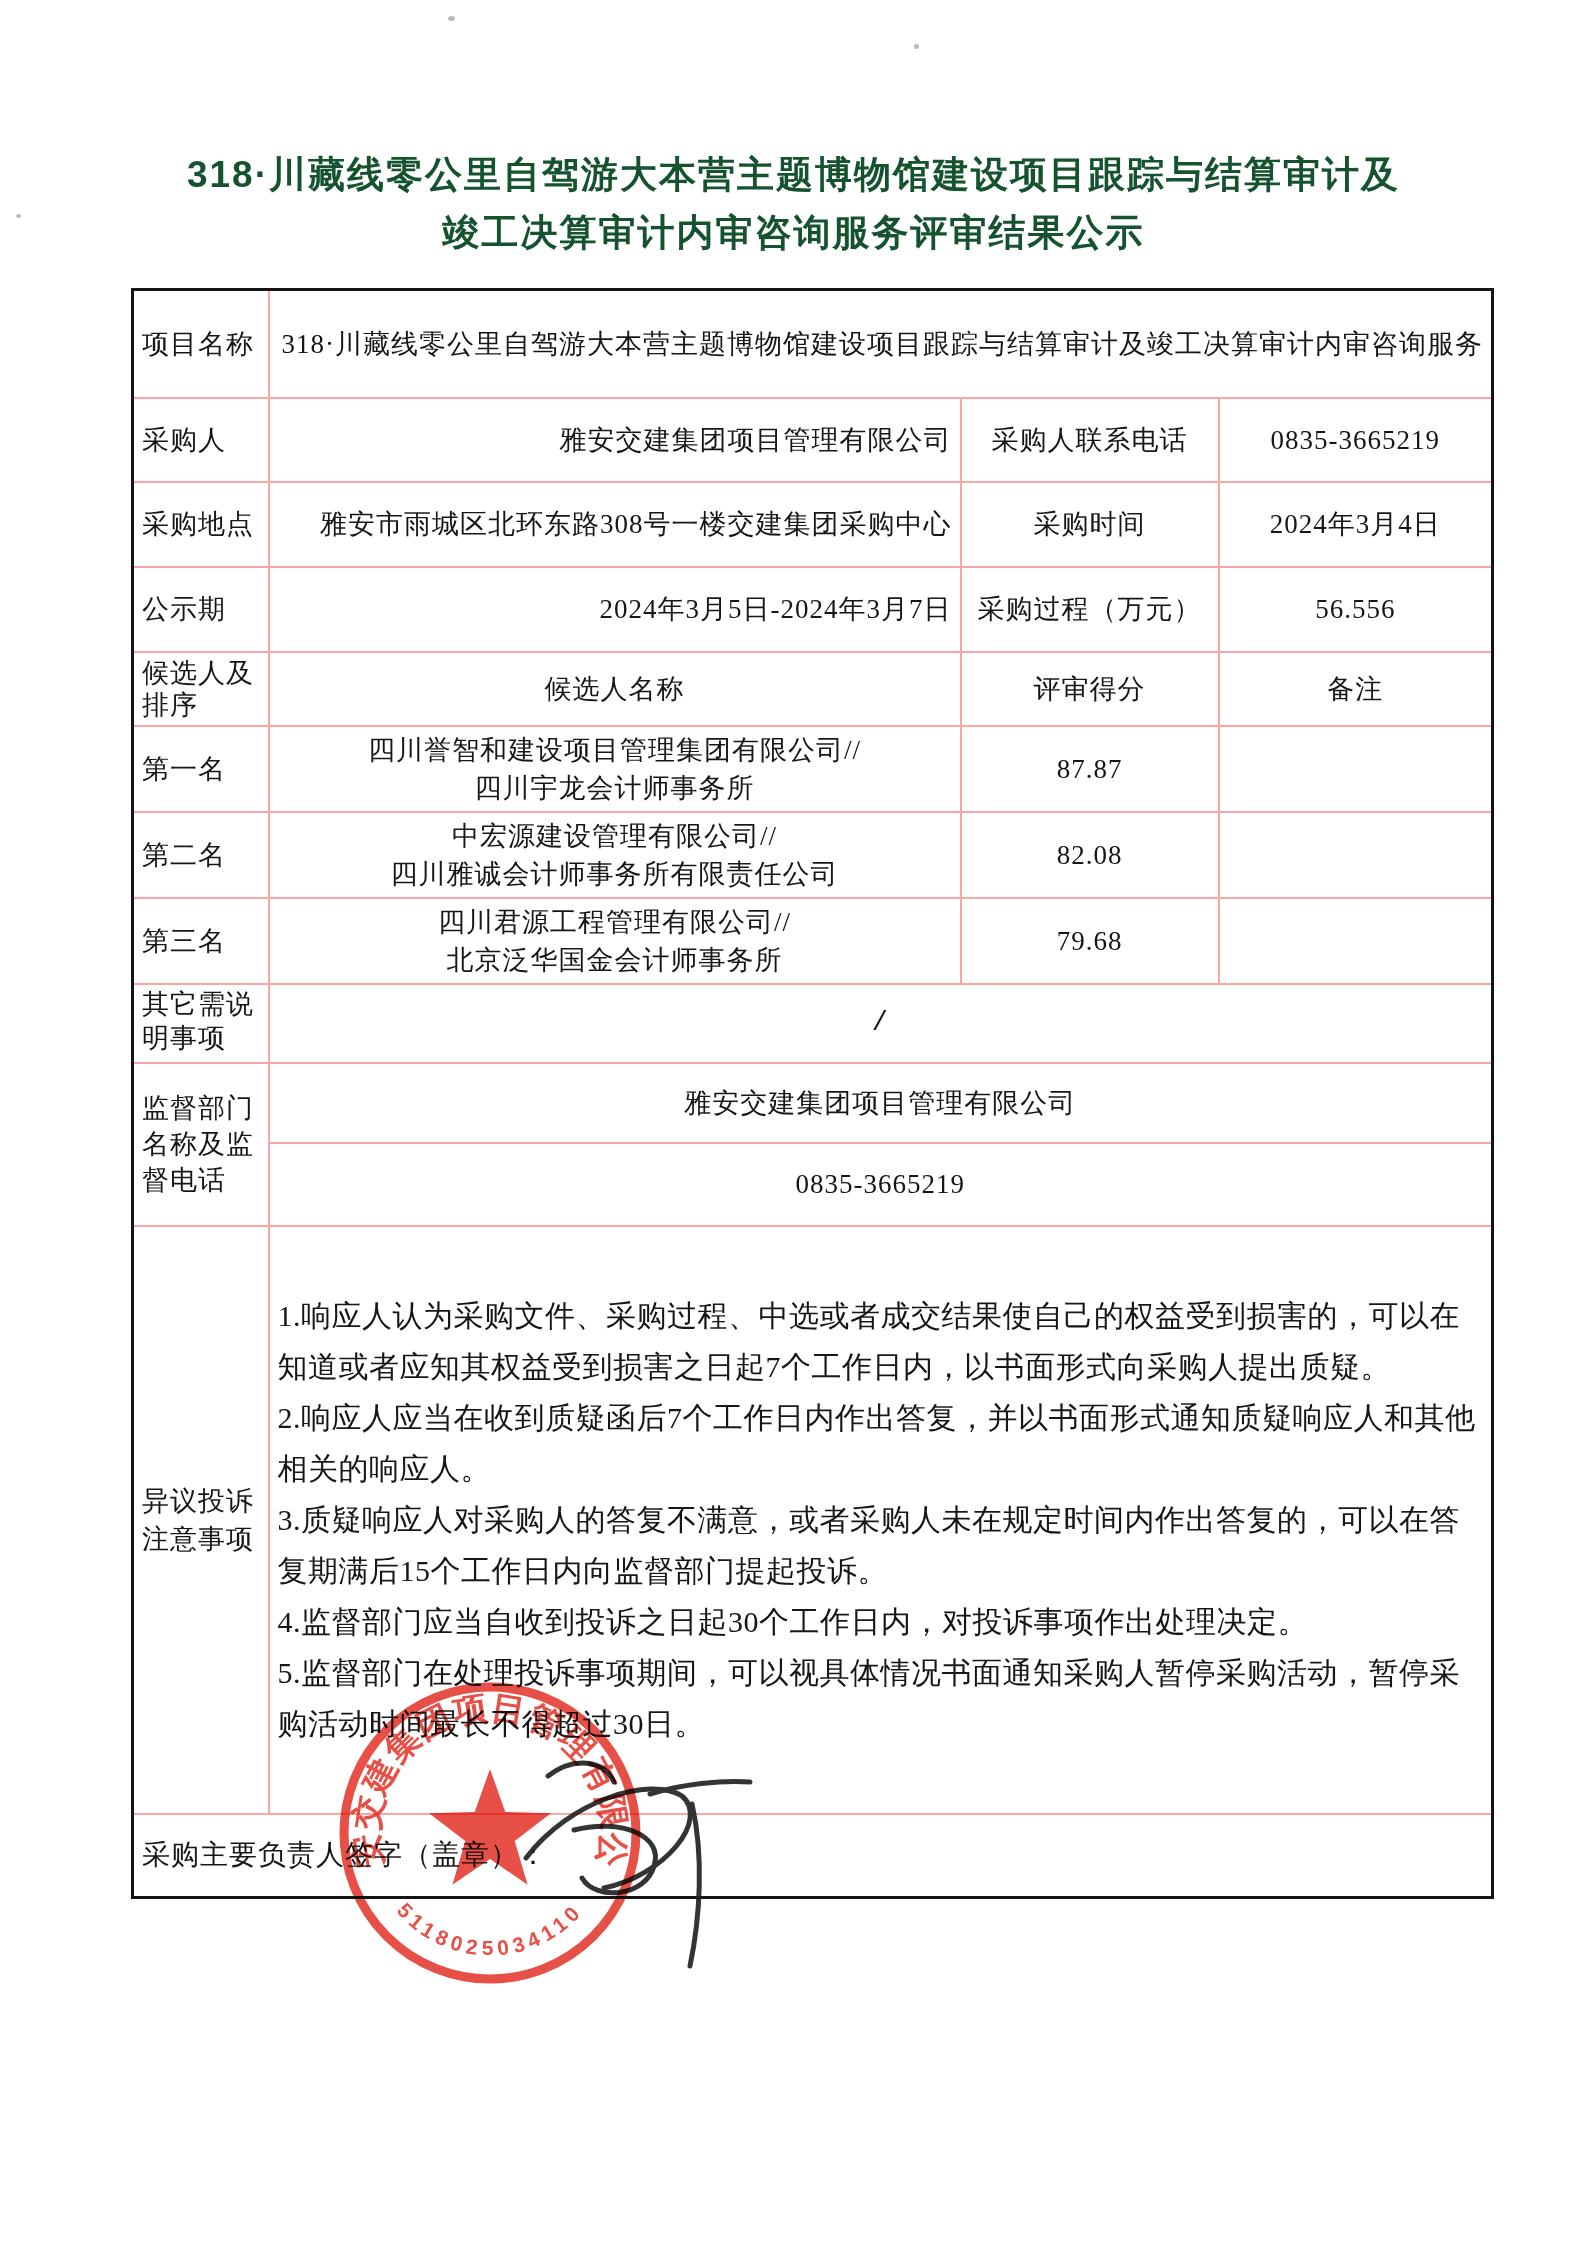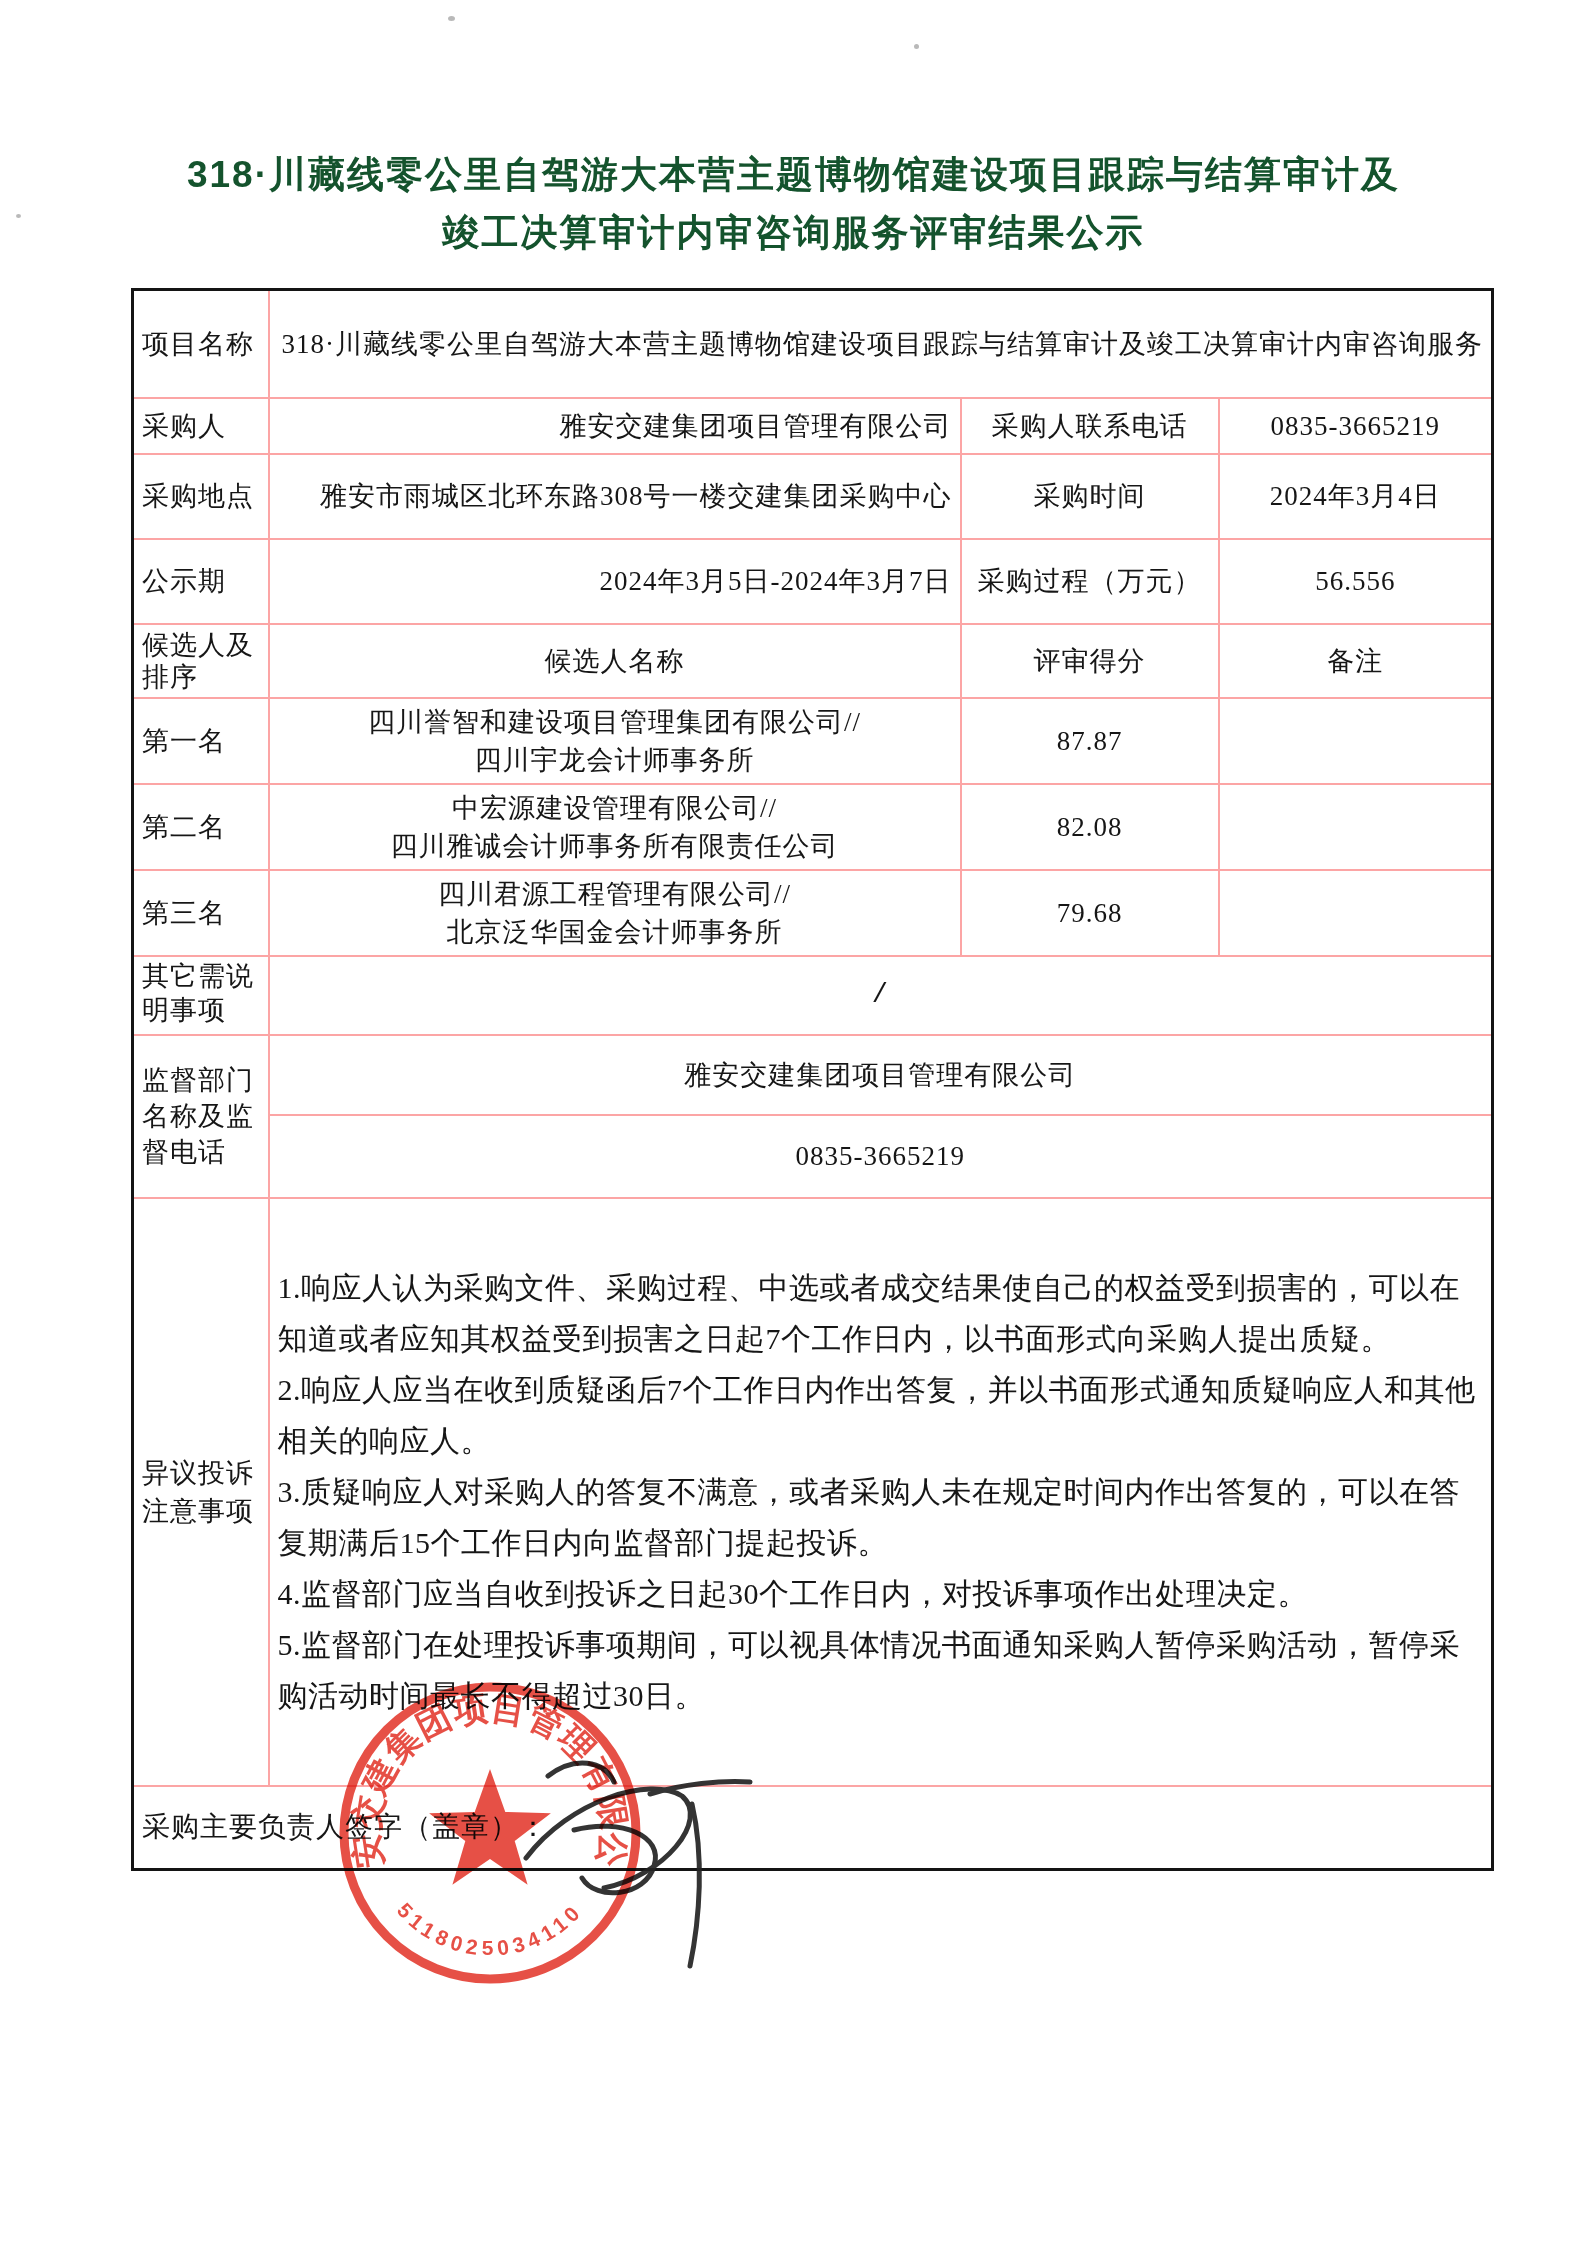--- a/index.html
+++ b/index.html
@@ -36,21 +36,21 @@
     border:2px solid #fca5a5;
     padding:4px 8px;
     vertical-align:middle;
     overflow:hidden;
   }
   table.main{border:3px solid #141414;}
   td.lbl{ text-align:left; padding-left:9px; line-height:36px;}
   td.val-left{ text-align:right; padding-left:11px; line-height:38px;}
   td.val-center{ text-align:center; line-height:38px;}
   td.prewrap{ white-space:pre-line; }
-  tr.r1{height:108px;} tr.r2{height:56px;padding-left:6px;} tr.r3{height:85px;margin-top:26px;} tr.r4{height:85px;}
+  tr.r1{height:108px;} tr.r2{height:84px;padding-left:6px;} tr.r3{height:85px;margin-top:26px;} tr.r4{height:85px;}
   tr.r5{height:63px;} tr.r6{height:82px;} tr.r7{height:78px;} tr.r8{height:81px;}
   tr.r9{height:79px;font-family:Liberation Mono, monospace;} tr.r10a{height:80px;} tr.r10b{height:83px;}
   tr.r11{height:588px;} tr.r12{height:84px;}
   td.notice-cell{
     vertical-align:top;
     text-align:left;
     padding:118px 14px 8px 12px;
     font-size:30px;
     line-height:51px;
     letter-spacing:0.5px;

